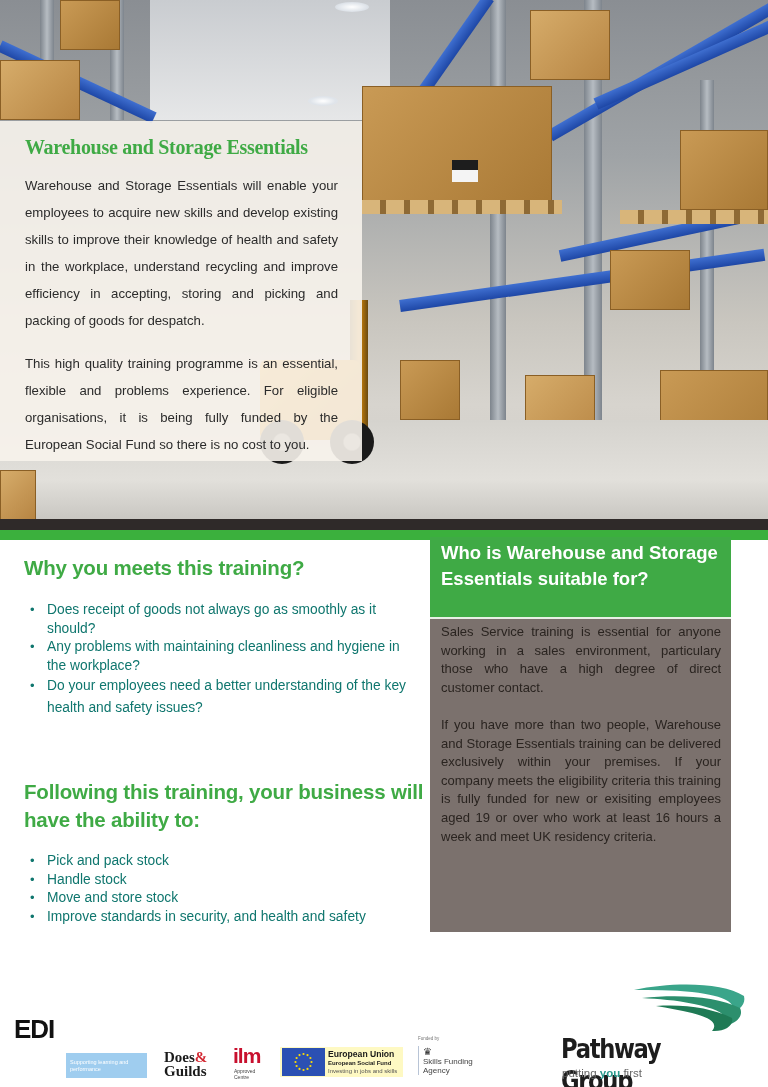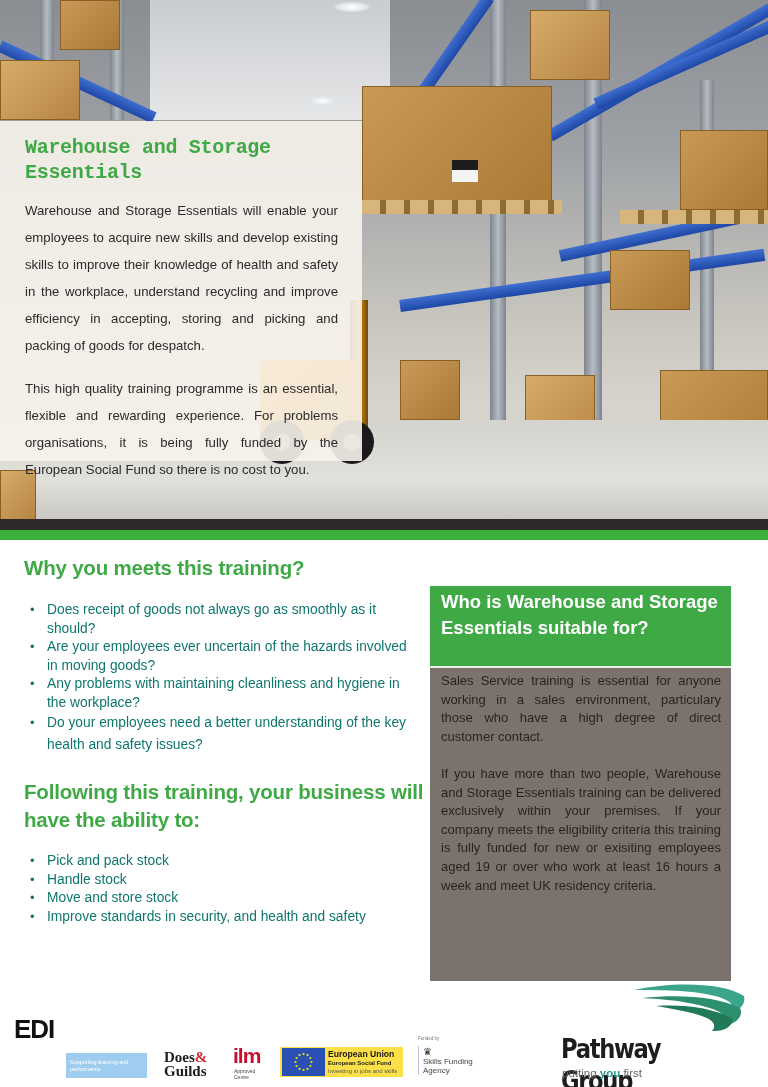--- a/index.html
+++ b/index.html
@@ -24,62 +24,62 @@
   .hero .forklift .mast { position: absolute; left: 90px; top: 0; width: 18px; height: 150px; background: linear-gradient(90deg,#6a4a10,#d98a0a,#6a4a10); }
   .hero .forklift .body { position: absolute; left: 0; top: 60px; width: 100px; height: 80px; background: linear-gradient(135deg,#f0a21a,#c77a06); border-radius: 6px; }
   .hero .forklift .wheel { position: absolute; top: 120px; width: 44px; height: 44px; border-radius: 50%; background: radial-gradient(#7a7a7a 25%, #1a1a1a 30%); }
 
   .dark-band { position: absolute; left: 0; top: 519px; width: 768px; height: 11px; background: #2f2a29; }
   .green-band { position: absolute; left: 0; top: 530px; width: 768px; height: 10px; background: #3bb03d; }
 
   
   .intro { position: absolute; left: 0; top: 121px; width: 362px; height: 340px;
            background: rgba(247, 243, 236, 0.90); padding: 14px 24px 0 25px; }
-  .intro h1 { font-family: Liberation Mono, monospace; font-weight: bold; color: #3faa45;
+  .intro h1 { font-family: Liberation Serif, serif; font-weight: bold; color: #3faa45;
               font-size: 20px; line-height: 25px; letter-spacing: -0.3px; margin-bottom: 12px; }
   .intro p { font-family: "Liberation Sans", sans-serif; font-size: 13.2px; line-height: 27px;
              color: #2b2b2b; text-align: justify; margin-bottom: 16px; }
 
   
   .h2 { position: absolute; left: 24px; font-family: "Liberation Sans", sans-serif; font-weight: bold;
         color: #3faa45; font-size: 20.5px; line-height: 28px; letter-spacing: -0.2px; }
   .why-title { top: 554px; width: 390px; }
   .follow-title { top: 778px; width: 400px; }
   ul.bullets { position: absolute; left: 30px; list-style: none; font-family: "Liberation Sans", sans-serif;
                font-size: 13.8px; color: #0f766e; }
   ul.bullets li { position: relative; padding-left: 17px; line-height: 18.5px; }
   ul.bullets li::before { content: "•"; position: absolute; left: 0; top: 0; font-size: 13px; }
   .why-list { top: 601px; width: 385px; }
   .why-list li { margin-bottom: 0; }
   .why-list li:last-child { line-height: 22px; }
   .follow-list { top: 852px; width: 390px; }
 
   
-  .panel { position: absolute; left: 430px; top: 586px; width: 301px; }
+  .panel { position: absolute; left: 430px; top: 537px; width: 301px; }
   .panel-head { background: #3faa45; color: #ffffff; height: 80px; padding: 3px 10px 0 11px;
                 font-family: "Liberation Sans", sans-serif; font-weight: bold; font-size: 18.5px; line-height: 25.5px; }
   .panel-head-rule { height: 2px; background: #e8efe6; }
   .panel-body { background: #7b716d; height: 313px; padding: 4px 10px 0 11px;
                 font-family: "Liberation Sans", sans-serif; font-size: 13px; line-height: 18.6px;
                 color: #2a2420; text-align: justify; }
   .panel-body p { margin-bottom: 18.6px; }
 
   
   .logo { position: absolute; }
   .edi { left: 14px; top: 1016px; font-family: "Liberation Sans", sans-serif; font-weight: bold;
          font-size: 26px; letter-spacing: -1px; color: #111; line-height: 26px; }
   .edi-tag { left: 66px; top: 1053px; width: 81px; height: 25px; background: #9fcdef; color: #ffffff;
              font-size: 5.5px; line-height: 7px; padding: 6px 4px; font-family: "Liberation Sans", sans-serif; }
   .cg { left: 164px; top: 1050px; font-family: "Liberation Serif", serif; font-weight: bold; color: #1b1b1b;
         font-size: 15px; line-height: 14px; }
   .cg .amp { color: #d22630; }
   .ilm { left: 233px; top: 1046px; font-family: "Liberation Sans", sans-serif; font-weight: bold; color: #c8102e;
          font-size: 21px; letter-spacing: -1px; line-height: 20px; }
   .ilm-sub { left: 234px; top: 1068px; font-size: 5px; line-height: 6px; color: #444; font-family: "Liberation Sans", sans-serif; }
-  .eu { left: 280px; top: 1047px; width: 123px; height: 30px; background: #fde047; display: flex; align-items: center; }
+  .eu { left: 280px; top: 1047px; width: 123px; height: 30px; background: #fef9c3; display: flex; align-items: center; }
   .eu-flag { width: 43px; height: 28px; background: #2b50b3; margin-left: 2px; position: relative; }
   .eu-flag svg { position: absolute; left: 0; top: 0; }
   .eu-text { margin-left: 3px; font-family: "Liberation Sans", sans-serif; line-height: 8px; }
   .eu-text .l1 { font-size: 8.6px; font-weight: bold; color: #1a1a1a; line-height: 10px; }
   .eu-text .l2 { font-size: 6px; font-weight: bold; color: #1a1a1a; }
   .eu-text .l3 { font-size: 6px; color: #555; }
   .sfa-funded { left: 418px; top: 1036px; font-size: 4.5px; color: #777; font-family: "Liberation Sans", sans-serif; }
   .sfa { left: 418px; top: 1046px; padding-left: 4px; border-left: 1px solid #b8c4d6;
          font-family: "Liberation Sans", sans-serif; font-size: 8px; line-height: 9px; color: #444; }
   .sfa .crest { font-size: 10px; line-height: 11px; color: #333; }
@@ -135,27 +135,26 @@
     <div class="wheel" style="left:70px;"></div>
   </div>
 </div>
 
 <div class="dark-band"></div>
 <div class="green-band"></div>
 
 <div class="intro">
   <h1>Warehouse and Storage Essentials</h1>
   <p>Warehouse and Storage Essentials will enable your employees to acquire new skills and develop existing skills to improve their knowledge of health and safety in the workplace, understand recycling and improve efficiency in accepting, storing and picking and packing of goods for despatch.</p>
-  <p>This high quality training programme is an essential, flexible and rewarding experience. For problems organisations, it is being fully funded by the European Social Fund so there is no cost to you.</p>
+  <p>This high quality training programme is an essential, flexible and problems experience. For eligible organisations, it is being fully funded by the European Social Fund so there is no cost to you.</p>
 </div>
 
 <h2 class="h2 why-title">Why you meets this training?</h2>
 <ul class="bullets why-list">
   <li>Does receipt of goods not always go as smoothly as it should?</li>
-  <li>Are your employees ever uncertain of the hazards involved in moving goods?</li>
   <li>Any problems with maintaining cleanliness and hygiene in the workplace?</li>
   <li>Do your employees need a better understanding of the key health and safety issues?</li>
 </ul>
 
 <h2 class="h2 follow-title">Following this training, your business will have the ability to:</h2>
 <ul class="bullets follow-list">
   <li>Pick and pack stock</li>
   <li>Handle stock</li>
   <li>Move and store stock</li>
   <li>Improve standards in security, and health and safety</li>

